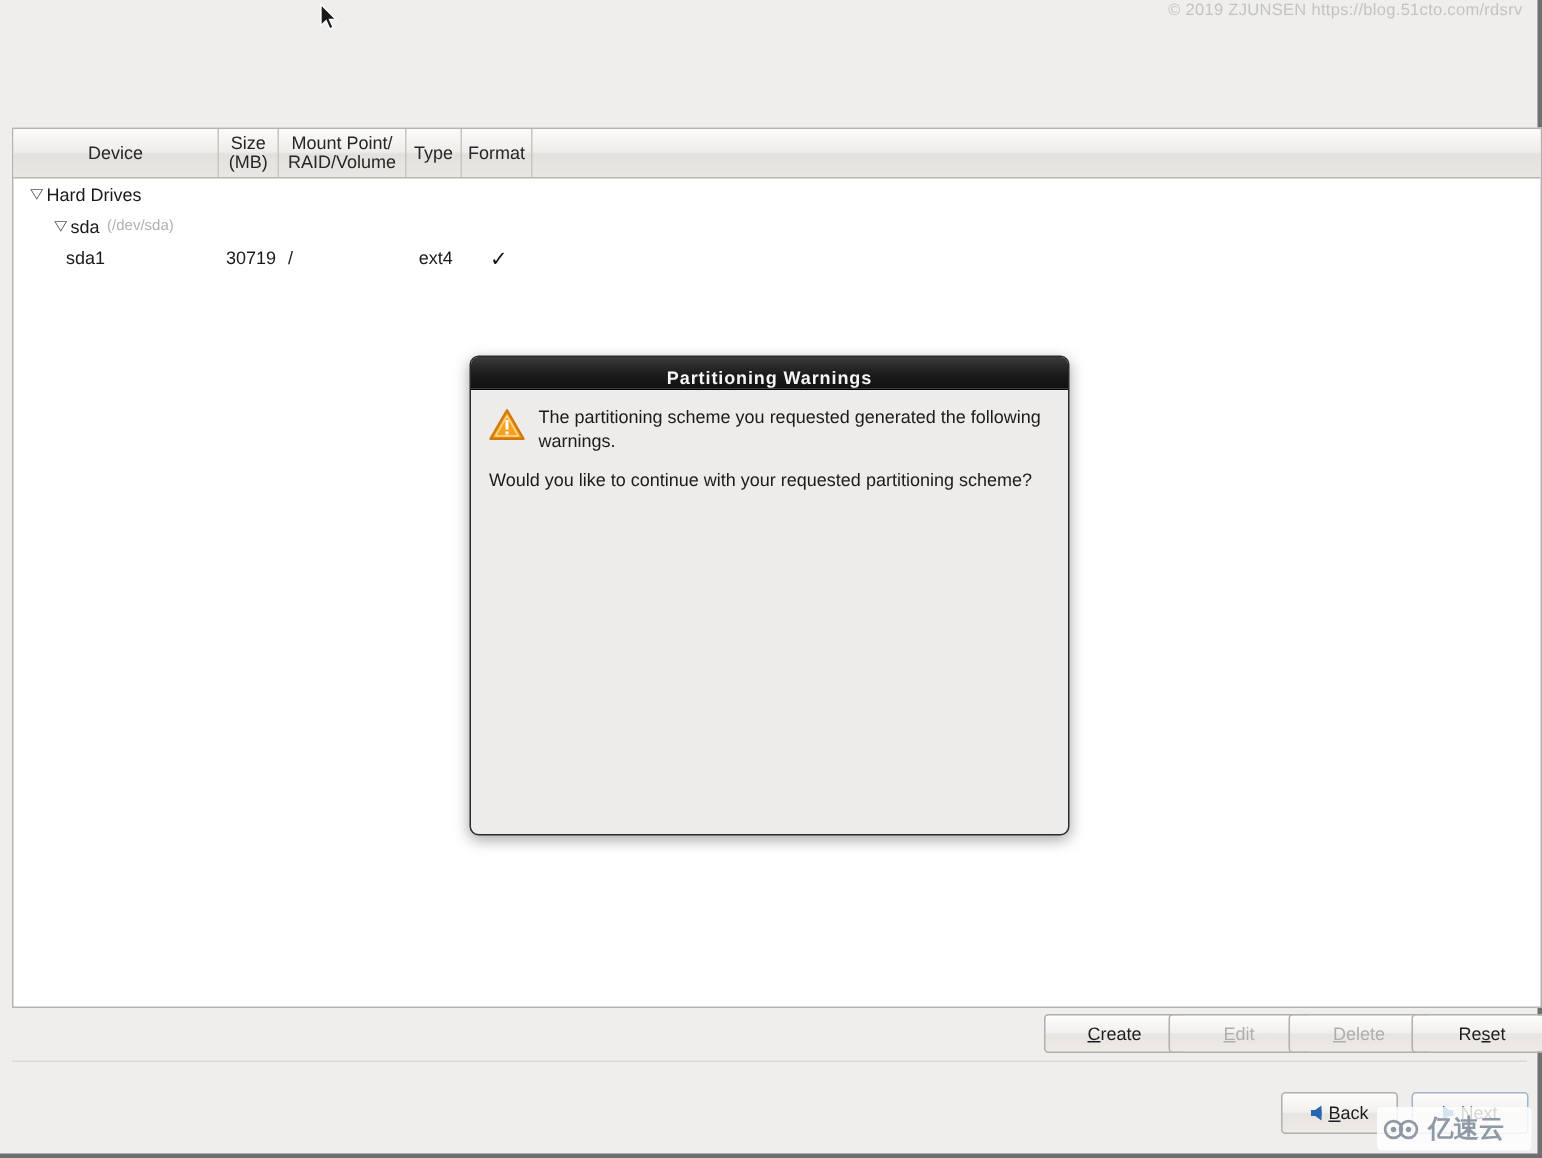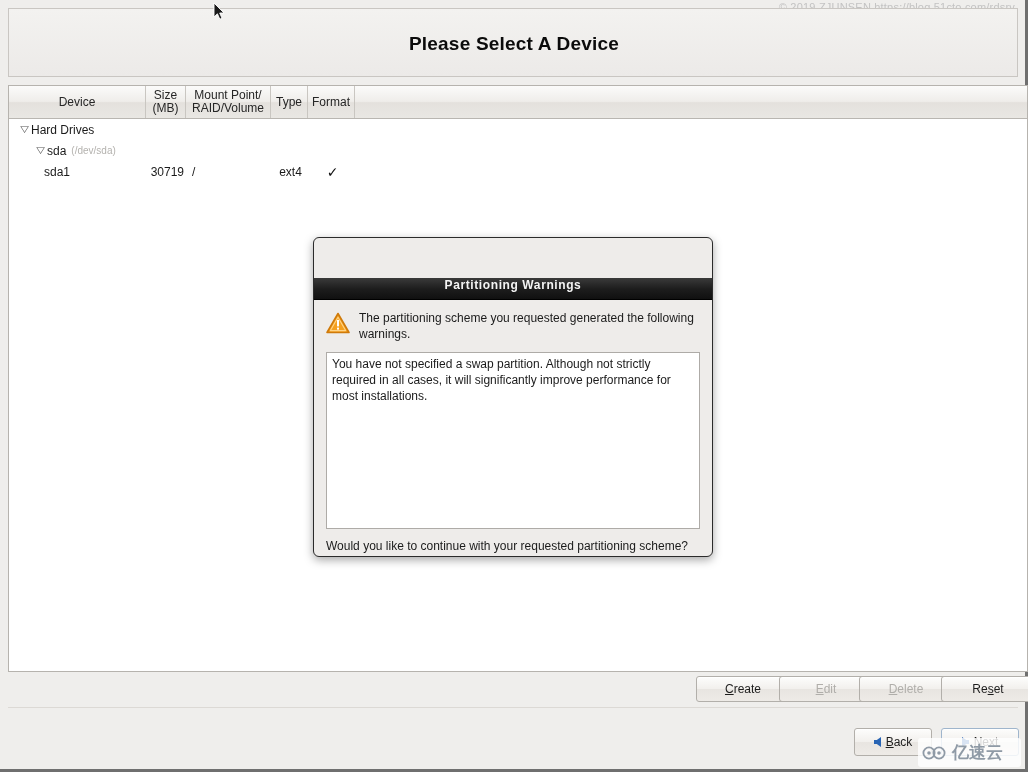--- a/index.html
+++ b/index.html
@@ -153,21 +153,21 @@
     border:1px solid #2b2b2b;
     border-radius:6px;
     box-sizing:border-box;
     box-shadow:0 3px 10px rgba(0,0,0,.35);
     overflow:hidden;
   }
   #dialog-titlebar{
     height:21px;
     background:linear-gradient(180deg,#3a3a3a 0%,#1d1d1d 52%,#101010 100%);
     border-bottom:1px solid #000;
-    display:flex;align-items:flex-start;justify-content:center;margin-top:40px;
+    display:flex;align-items:flex-end;justify-content:center;
   }
   #dialog-title{
     color:#f4f4f4;font-size:12px;font-weight:bold;letter-spacing:.6px;
   }
   #dialog-body{
     padding:10px 12px 0 12px;
   }
   #warn-row{display:flex;gap:9px;align-items:flex-start;}
   #warn-icon{flex:0 0 auto;width:24px;height:22px;position:relative;margin-top:2px;}
   #warn-text{
@@ -202,23 +202,20 @@
     position:absolute;left:213px;top:2px;width:13px;height:19px;
   }
 </style>
 </head>
 <body>
 
 <div id="window">
 
   <div id="watermark-top">© 2019 ZJUNSEN https://blog.51cto.com/rdsrv</div>
 
-  <div id="header-panel">
-    <div id="page-title">Please Select A Device</div>
-  </div>
 
   <div id="table-region">
 
     <div id="table-header">
       <div class="th" style="width:137px">
         <span>Device</span>
       </div>
       <div class="th" style="width:40px">
         <div>
           <span class="two-line">Size</span>
@@ -315,21 +312,20 @@
         <div id="warn-icon">
           <svg width="24" height="22" viewBox="0 0 24 22">
             <path d="M12 1.5 L23 20.5 L1 20.5 Z" fill="#f5a01e" stroke="#cf7a0b" stroke-width="1.6" stroke-linejoin="round"></path>
             <path d="M12 5.2 L19.6 18.6 L4.4 18.6 Z" fill="none" stroke="#ffd488" stroke-width="1.1" stroke-linejoin="round"></path>
             <rect x="11" y="8" width="2" height="6.4" fill="#ffffff"></rect>
             <rect x="11" y="15.6" width="2" height="2" fill="#ffffff"></rect>
           </svg>
         </div>
         <div id="warn-text">The partitioning scheme you requested generated the following warnings.</div>
       </div>
-      <div id="warn-detail">You have not specified a swap partition.  Although not strictly required in all cases, it will significantly improve performance for most installations.</div>
       <div id="warn-question">Would you like to continue with your requested partitioning scheme?</div>
     </div>
   </div>
 
   <div id="watermark-bottom">
     <svg width="26" height="18" viewBox="0 0 26 18">
       <circle cx="7" cy="9" r="5.6" fill="none" stroke="#8f9aa6" stroke-width="1.8"></circle>
       <circle cx="17" cy="9" r="5.6" fill="none" stroke="#8f9aa6" stroke-width="1.8"></circle>
       <circle cx="7" cy="9" r="1.8" fill="#8f9aa6"></circle>
       <circle cx="17" cy="9" r="1.8" fill="#8f9aa6"></circle>

